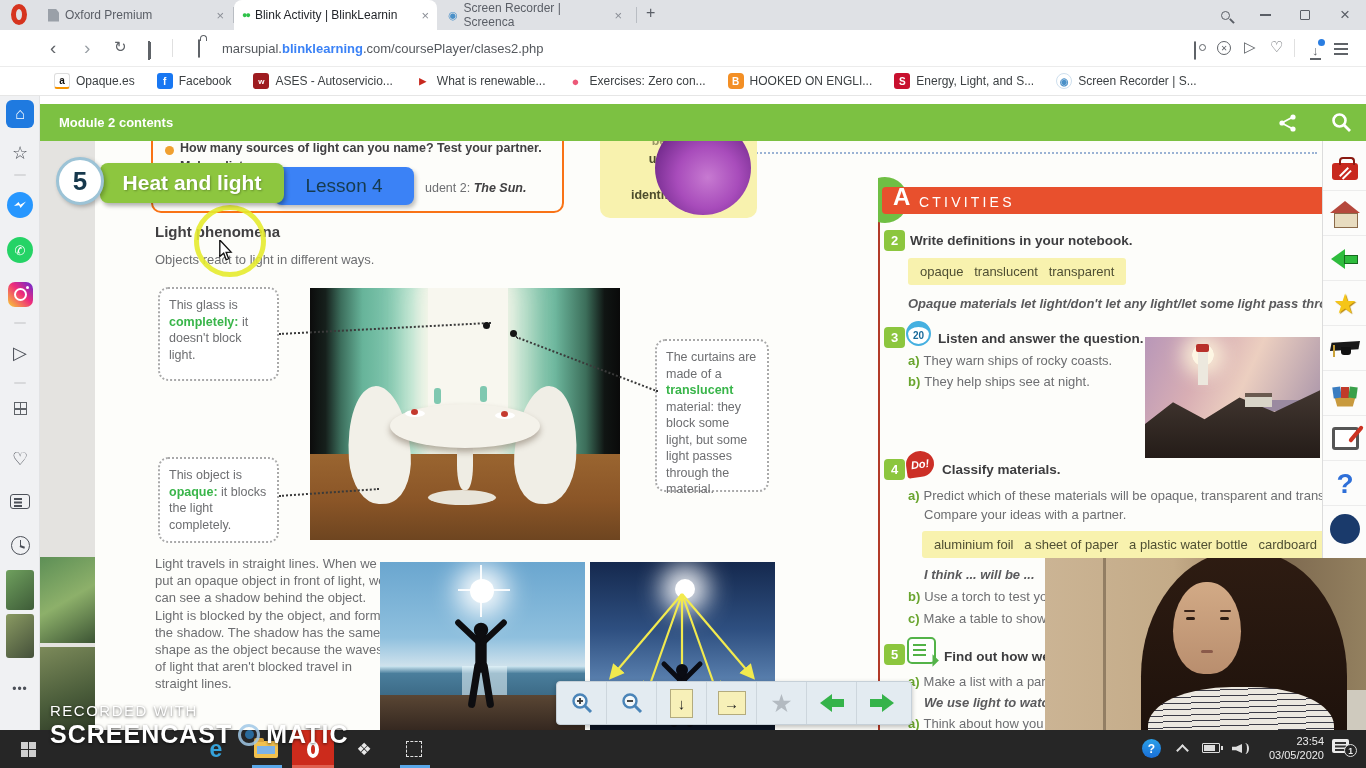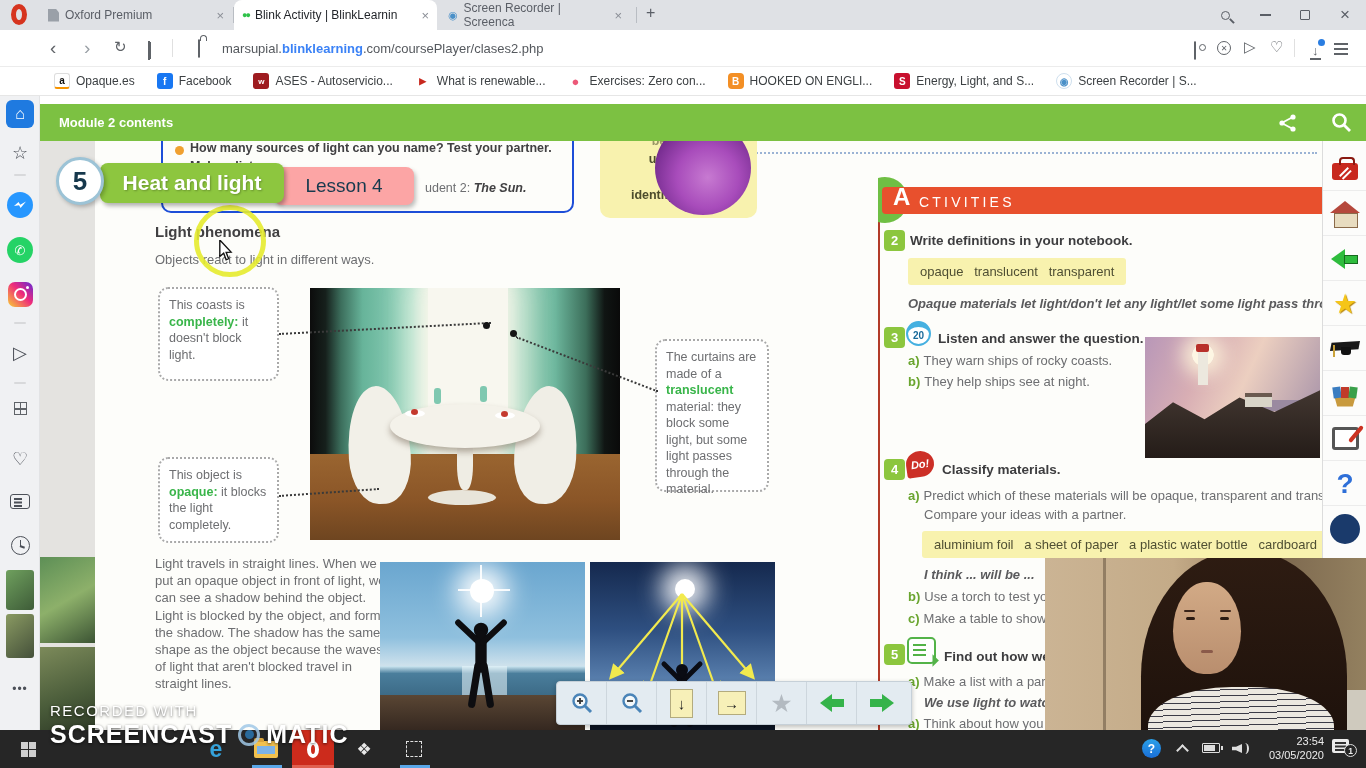--- a/index.html
+++ b/index.html
@@ -92,21 +92,21 @@
 .keyword{color:#39b54a;font-weight:bold}
 .callout{position:absolute;border:2px dotted #a9a9a9;border-radius:10px;background:#fff;padding:8px 9px;font-size:12.5px;line-height:16.5px;color:#6d6e71}
 .greenletter{color:#6aa52f;font-weight:bold;margin-right:4px}
 .wordbank{background:#f8f2ae;color:#4f4f33;font-size:13px;padding:6px 12px;border-radius:3px;white-space:pre}
 .exline{font-style:italic;font-weight:bold;color:#5a5a5c;font-size:13px;white-space:pre}
 .optrow{display:flex;font-size:13px;color:#6d6e71}
 
 
 .unit-circ{position:absolute;left:56px;top:157px;width:48px;height:48px;background:#fff;border:3px solid #9cc3d6;border-radius:50%;display:flex;align-items:center;justify-content:center;font-size:26px;font-weight:bold;color:#16384c;z-index:21;box-shadow:2px 2px 4px rgba(0,0,0,.25)}
 .unit-pill{position:absolute;left:100px;top:163px;width:184px;height:40px;background:#8dc63f;border-radius:8px;display:flex;align-items:center;justify-content:center;color:#fff;font-size:21px;font-weight:bold;z-index:20;box-shadow:2px 3px 4px rgba(0,0,0,.3);text-shadow:1px 1px 2px rgba(0,0,0,.25)}
-.lesson-pill{position:absolute;left:274px;top:167px;width:140px;height:38px;background:#fca5a5;border-radius:8px;display:flex;align-items:center;justify-content:center;color:#163a4e;font-size:19px;z-index:19;box-shadow:2px 3px 4px rgba(0,0,0,.25)}
+.lesson-pill{position:absolute;left:274px;top:167px;width:140px;height:38px;background:#3b82f6;border-radius:8px;display:flex;align-items:center;justify-content:center;color:#163a4e;font-size:19px;z-index:19;box-shadow:2px 3px 4px rgba(0,0,0,.25)}
 
 
 .acts{position:absolute;left:783px;top:0;width:444px;height:589px;overflow:hidden}
 .redrule{position:absolute;left:0;top:68px;width:2px;height:521px;background:#b23a28}
 .acirc{position:absolute;left:-16px;top:36px;width:46px;height:46px;border-radius:50%;background:#6fbf44;z-index:1}
 .abanner{position:absolute;left:4px;top:46px;width:440px;height:27px;background:#e8502d;border-radius:4px 0 0 4px;z-index:2}
 .aletter{position:absolute;left:15px;top:42px;color:#fff;font-size:24px;font-weight:bold;z-index:3}
 .arest{position:absolute;left:41px;top:53px;color:#fff;font-size:14px;font-weight:normal;letter-spacing:3.2px;z-index:3}
 .numbadge{position:absolute;width:21px;height:21px;background:#8cc63e;border-radius:4px;color:#fff;font-weight:bold;font-size:13px;display:flex;align-items:center;justify-content:center}
 .acttitle{position:absolute;font-size:13.5px;font-weight:bold;color:#3d3d3f;white-space:pre}
@@ -349,21 +349,21 @@
       </svg>
   </div>
 
   <div class="margin-strip">
     <div class="abs" style="left:0;top:416px;width:55px;height:86px;background:linear-gradient(150deg,#5d8f56,#8db06a 50%,#3c5434)"></div>
     <div class="abs" style="left:0;top:506px;width:55px;height:83px;background:linear-gradient(160deg,#7c8a5a,#4a5c3a 60%,#2e3a26)"></div>
   </div>
 
   <div class="page">
 
-    <div class="abs" style="left:66px;top:-14px;width:413px;height:86px;border:2px solid #1d4ed8;border-radius:10px">
+    <div class="abs" style="left:56px;top:-14px;width:413px;height:86px;border:2px solid #f97316;border-radius:10px">
       <span class="abs" style="left:12px;top:17px;width:9px;height:9px;background:#f0a030;border-radius:50%"></span>
       <span class="abs bold" style="left:27px;top:12px;font-size:12.5px">How many sources of light can you name? Test your partner.</span>
       <span class="abs bold" style="left:27px;top:30px;font-size:12.5px">Make a list.</span>
     </div>
     <span class="abs btxt" style="left:330px;top:40px;font-size:12.5px"><span>udent 2: </span><b style="font-style:italic;color:#414042">The Sun.</b></span>
 
     <div class="abs" style="left:570px;top:11px;width:652px;border-top:2px dotted #9bb3d4"></div>
 
     <div class="abs" style="left:505px;top:-13px;width:157px;height:90px;background:#f8f2ae;border-radius:10px;text-align:center;font-size:12.5px;color:#4c4c2c;font-weight:bold;line-height:18px;padding-top:4px">
       <div style="opacity:.55">bees use</div>
@@ -375,21 +375,21 @@
 
     <div class="abs bold" style="left:60px;top:82px;font-size:15px">Light phenomena</div>
     <div class="abs btxt" style="left:60px;top:111px">Objects react to light in different ways.</div>
 
     <div class="ring"></div>
     <svg class="abs" style="left:123px;top:99px;z-index:16" width="16" height="22" viewBox="0 0 11 16">
         <polygon points="1,0 1,12 3.8,9.6 5.6,14.4 7.4,13.6 5.6,9 9.2,8.8" fill="#fff" stroke="#111" stroke-width="1"></polygon>
       </svg>
 
     <div class="callout" style="left:63px;top:146px;width:121px;height:94px">
-      <span>This coasts is </span><span class="keyword">completely:</span><span> it doesn't block light.</span>
+      <span>This glass is </span><span class="keyword">completely:</span><span> it doesn't block light.</span>
     </div>
 
     <div class="photo" style="left:215px;top:147px;width:310px;height:252px">
       <div class="layer" style="inset:0;background:linear-gradient(90deg,#0c0c0c 0%,#16201c 5%,#3c6e5c 10%,#67b49a 17%,#7cc4ab 25%,#9ed9c2 33%,#e9efe4 39%,#f6f4ec 50%,#e9efe2 60%,#8fcdb4 68%,#6cb79d 79%,#3c6e5a 89%,#101513 95%,#0a0a0a 100%)"></div>
       <div class="layer" style="left:38%;top:0;width:26%;height:58%;background:#f8f7ef;box-shadow:0 0 30px 18px rgba(248,247,235,.8)"></div>
       <div class="layer" style="left:0;bottom:0;width:100%;height:34%;background:linear-gradient(180deg,#9a6530 0%,#8a5527 55%,#6e4520 100%)"></div>
       <div class="layer" style="left:38px;top:98px;width:62px;height:118px;background:#f2f0e8;border-radius:50% 50% 45% 45%/60% 60% 40% 40%;transform:rotate(-4deg)"></div>
       <div class="layer" style="left:205px;top:98px;width:62px;height:118px;background:#f0eee6;border-radius:50% 50% 45% 45%/60% 60% 40% 40%;transform:rotate(4deg)"></div>
       <div class="layer" style="left:147px;top:140px;width:16px;height:62px;background:#efede4;border-radius:40%"></div>
       <div class="layer" style="left:118px;top:202px;width:68px;height:15px;background:#e8e5da;border-radius:50%"></div>

